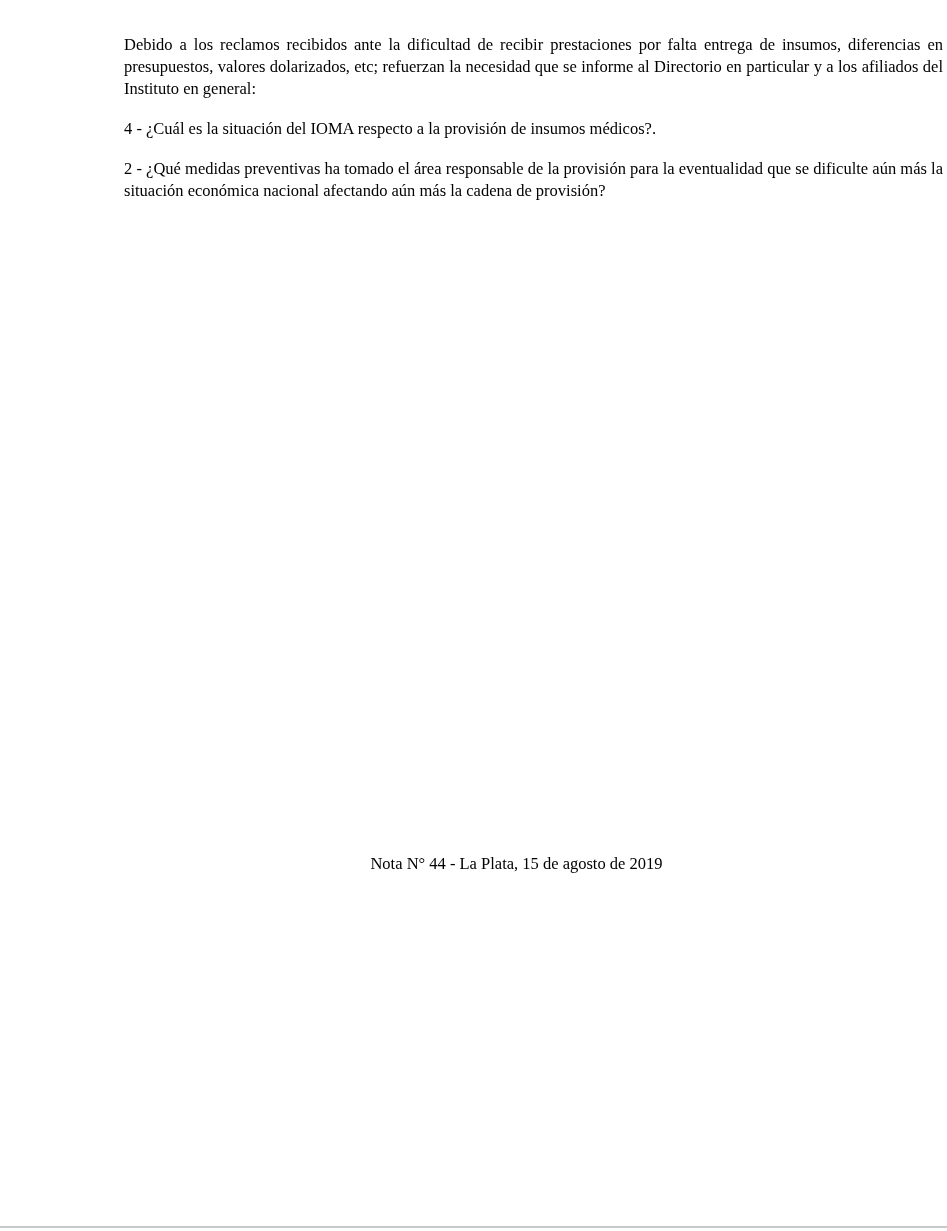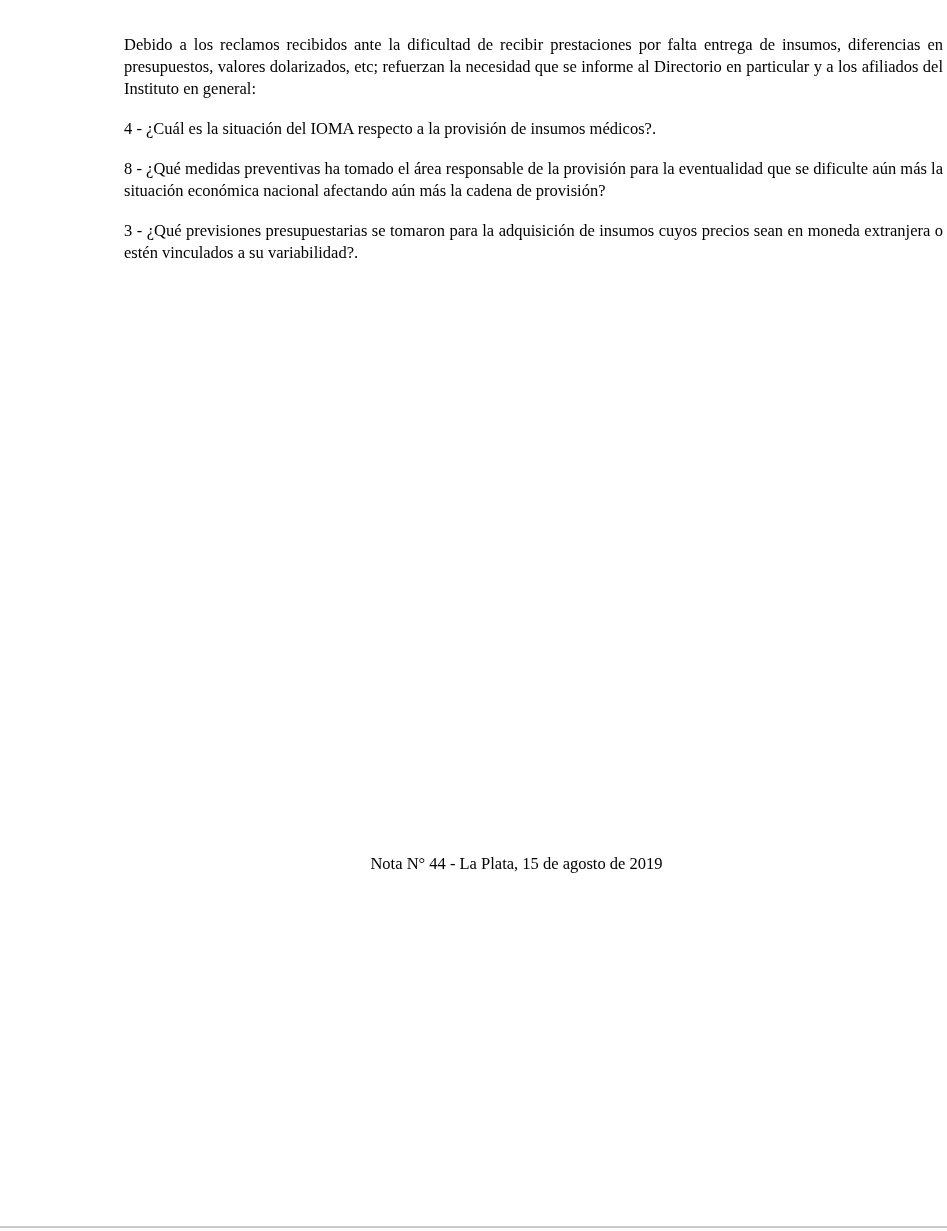--- a/index.html
+++ b/index.html
@@ -55,21 +55,20 @@
   }
 </style>
 </head>
 <body>
 
 <div class="page">
 
   <div class="text-block">
     <p>Debido a los reclamos recibidos ante la dificultad de recibir prestaciones por falta entrega de insumos, diferencias en presupuestos, valores dolarizados, etc; refuerzan la necesidad que se informe al Directorio en particular y a los afiliados del Instituto en general:</p>
     <p>4 - ¿Cuál es la situación del IOMA respecto a la provisión de insumos médicos?.</p>
-    <p>8 - ¿Qué medidas preventivas ha tomado el área responsable de la provisión para la eventualidad que se dificulte aún más la situación económica nacional afectando aún más la cadena de provisión?</p>
-    <p>3 - ¿Qué previsiones presupuestarias se tomaron para la adquisición de insumos cuyos precios sean en moneda extranjera o estén vinculados a su variabilidad?.</p>
+    <p>2 - ¿Qué medidas preventivas ha tomado el área responsable de la provisión para la eventualidad que se dificulte aún más la situación económica nacional afectando aún más la cadena de provisión?</p>
   </div>
 
   <div class="note-footer">Nota N° 44 - La Plata, 15 de agosto de 2019</div>
 
   <div class="bottom-divider"></div>
 
 </div>
 
 </body></html>

